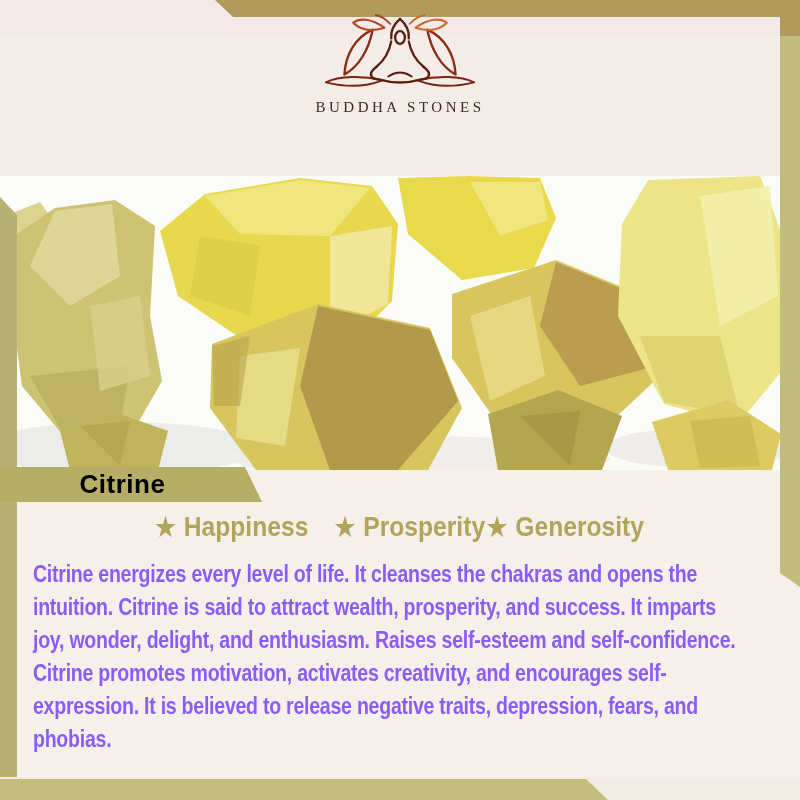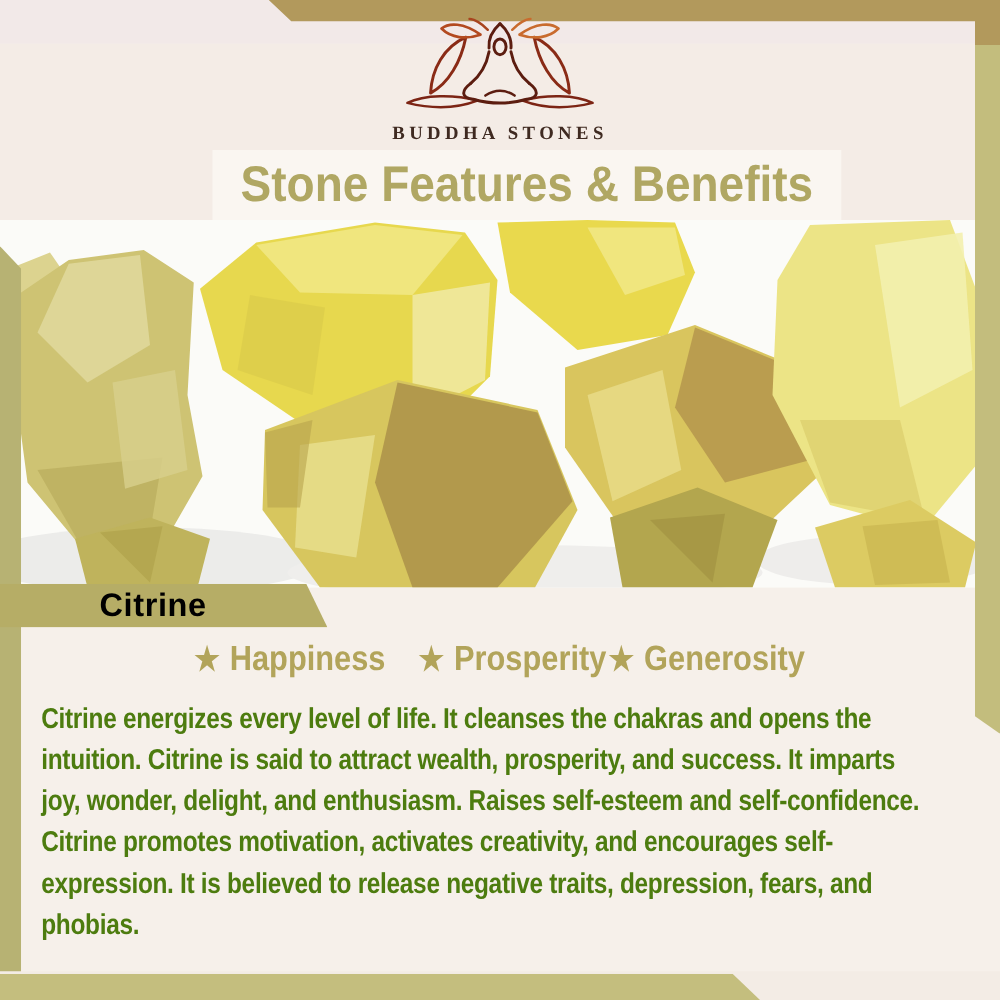--- a/index.html
+++ b/index.html
@@ -20,21 +20,21 @@
   .left-band{position:absolute;left:0;top:197px;width:17px;height:603px;background:#b7b273;
     clip-path:polygon(0 0,17px 18px,17px 603px,0 603px);}
   
   .bottom-pink{position:absolute;left:0;top:777px;width:800px;height:23px;background:#f3ece5;}
   .bottom-band{position:absolute;left:0;top:779px;width:612px;height:21px;background:#c4be7e;
     clip-path:polygon(0 0,586px 0,608px 21px,0 21px);}
   
   .logo{position:absolute;left:322px;top:14px;width:156px;height:84px;}
   .brand{position:absolute;left:0;top:99px;width:800px;text-align:center;
     font-family:"Liberation Serif",serif;font-size:15px;letter-spacing:3.5px;
-    color:#3f2a21;font-weight:700;}
+    color:#3f2a21;font-weight:400;}
   
   .banner{position:absolute;left:170px;top:120px;width:503px;height:57px;background:#faf6f1;}
   .banner .title{width:100%;height:100%;display:flex;align-items:center;justify-content:center;
     font-size:40px;font-weight:700;color:#b0a763;white-space:nowrap;
     transform:scaleX(.92);transform-origin:center;}
   
   .photo{position:absolute;left:0;top:176px;width:800px;height:294px;background:#fbfbf8;}
   
   .stone-band{position:absolute;left:0;top:467px;width:262px;height:35px;background:#b6ad66;
     clip-path:polygon(0 0,245px 0,262px 35px,0 35px);}
@@ -43,21 +43,21 @@
   
   .benefits{position:absolute;left:0;top:505px;width:800px;height:44px;
     display:flex;align-items:center;justify-content:center;
     color:#b2a45a;font-weight:700;font-size:28px;white-space:nowrap;}
   .benefits .inner{display:flex;align-items:center;transform:scaleX(.88);transform-origin:center;}
   .benefit{display:flex;align-items:center;}
   .benefit .star{margin-right:9px;font-size:26px;}
   .benefit.b2{margin-left:30px;}
   .benefit.b3{margin-left:2px;}
   
-  .desc{position:absolute;left:33px;top:558px;width:760px;color:#4d7c0f;}
+  .desc{position:absolute;left:33px;top:558px;width:760px;color:#8b5cf6;}
   .desc .line{white-space:nowrap;font-size:23px;font-weight:700;letter-spacing:-.3px;
     height:33px;line-height:33px;transform:scaleX(.85);transform-origin:left center;}
 </style>
 </head>
 <body>
 
 <div class="canvas">
 
   <div class="hdr-top"></div>
   <div class="hdr-main"></div>
@@ -82,23 +82,20 @@
       <path d="M80,5 Q70,14 71,25" stroke="#5c1d10" stroke-width="2.4"></path>
       <path d="M80,5 Q90,14 89,25" stroke="#5c1d10" stroke-width="2.4"></path>
       <path d="M71,28 Q68,44 56,54" stroke="#5c1d10" stroke-width="2.4"></path>
       <path d="M89,28 Q92,44 104,54" stroke="#5c1d10" stroke-width="2.4"></path>
       <path d="M56,54 C48,60 48,66 58,67 C72,71 88,71 102,67 C112,66 112,60 104,54" stroke="#5c1d10" stroke-width="2.4"></path>
       <path d="M68,64 Q80,56 92,64" stroke="#5c1d10" stroke-width="2"></path>
     </g>
   </svg>
   <div class="brand">BUDDHA STONES</div>
 
-  <div class="banner">
-    <div class="title">Stone Features &amp; Benefits</div>
-  </div>
 
   <div class="photo">
     <svg width="800" height="294" viewBox="0 0 800 294">
       <rect x="0" y="0" width="800" height="294" fill="#fbfbf8"></rect>
       <ellipse cx="120" cy="272" rx="140" ry="26" fill="#ececea"></ellipse>
       <ellipse cx="420" cy="282" rx="190" ry="22" fill="#efeeec"></ellipse>
       <ellipse cx="700" cy="272" rx="95" ry="20" fill="#eeedeb"></ellipse>
 
       <polygon points="0,42 40,26 62,58 32,84 0,74" fill="#dcd38f"></polygon>
 

